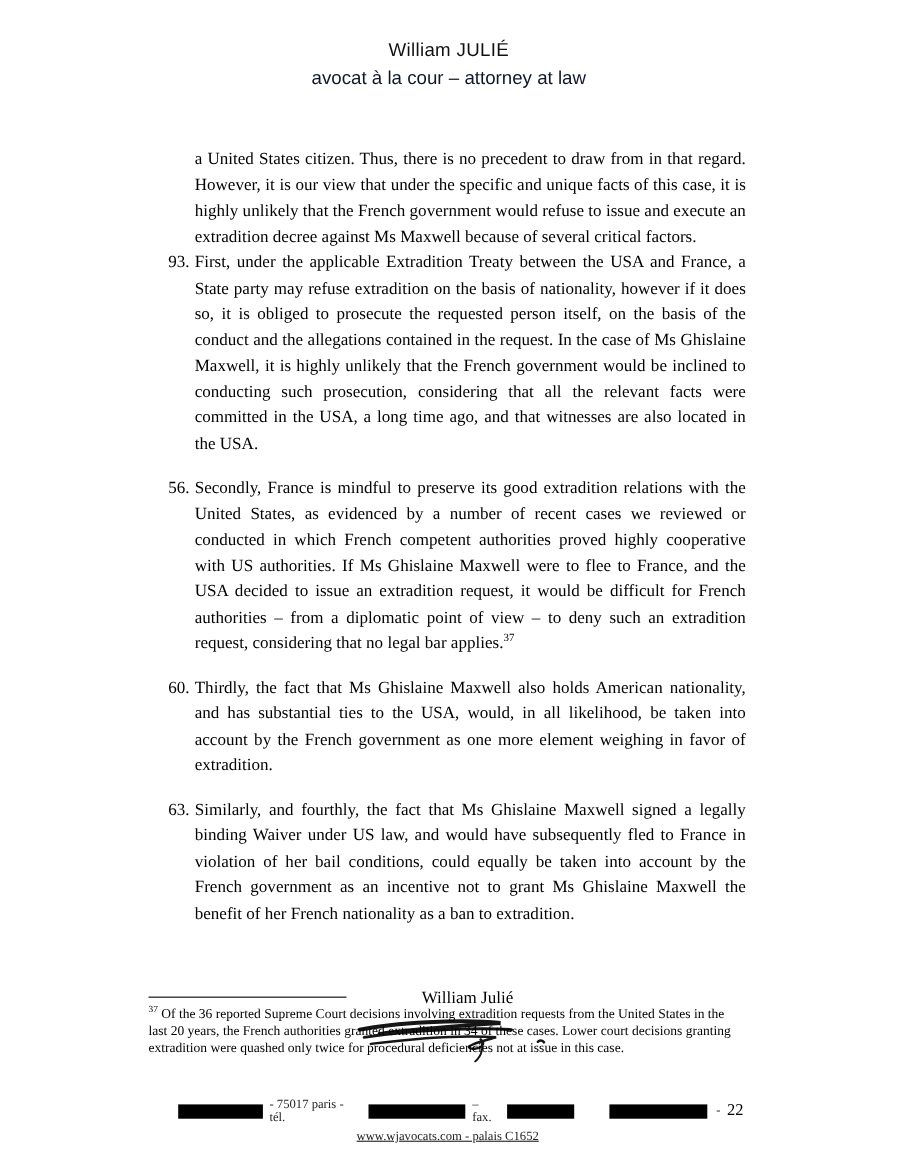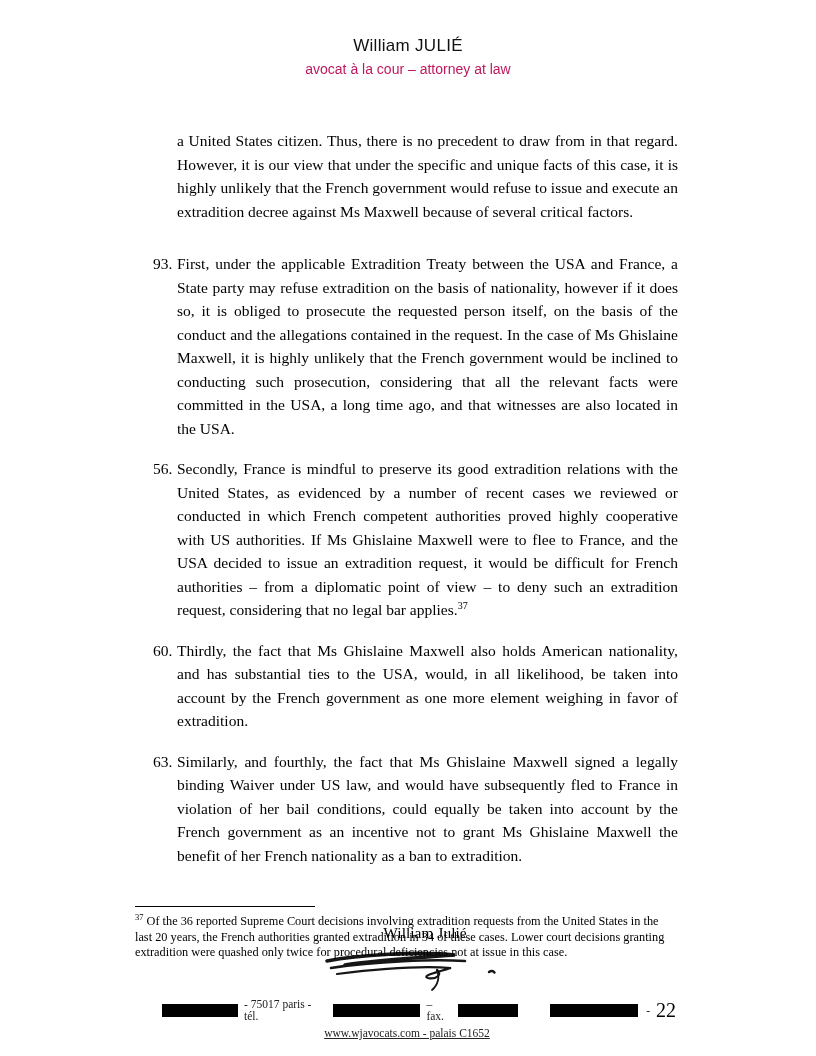--- a/index.html
+++ b/index.html
@@ -18,34 +18,34 @@
     text-align: center;
     padding-top: 36px;
     font-family: "Liberation Sans", sans-serif;
   }
   .header-name {
     font-size: 17px;
     letter-spacing: 0.3px;
     color: #111;
   }
   .header-sub {
-    font-size: 14px;
+    font-size: 17px;
     margin-top: 5px;
-    color: #be185d;
+    color: #0f172a;
   }
   
   .content {
     margin: 52px 124px 0 122px;
     font-size: 15.5px;
     line-height: 23.5px;
     text-align: justify;
   }
   .intro {
     padding-left: 41px;
-    margin-bottom: 29px;
+    margin-bottom: 0;
   }
   .para {
     position: relative;
     padding-left: 41px;
     margin-bottom: 17px;
   }
   .para .num {
     position: absolute;
     left: 17px;
     top: 0;
@@ -109,21 +109,21 @@
     height: 13px;
     background: #000;
   }
   .r1 { width: 78px; }
   .r2 { width: 90px; }
   .r3 { width: 62px; }
   .r4 { width: 90px; margin-left: 26px; }
   .dash-after { margin-left: 2px; }
   .page-num {
     margin-left: auto;
-    font-size: 20px;
+    font-size: 15px;
     color: #000;
     padding-right: 2px;
   }
   .footer-line2 {
     text-align: center;
     font-size: 11.5px;
     margin-top: 5px;
     color: #222;
     text-decoration: underline;
   }

